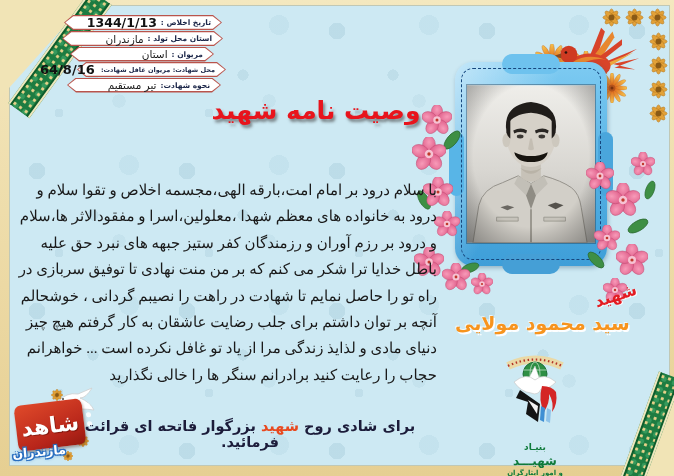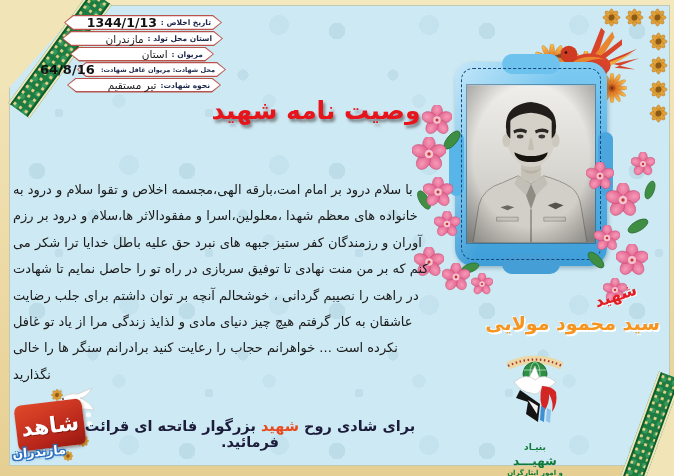--- a/index.html
+++ b/index.html
@@ -62,21 +62,21 @@
     direction:ltr;unicode-bidi:embed;}
 
   .title{
     position:absolute;left:192px;top:96px;width:248px;z-index:7;
     direction:rtl;text-align:center;font-size:25px;font-weight:bold;color:#e8141c;
     text-shadow:2px 3px 3px rgba(70,70,70,.6);
   }
 
   .testament{
     position:absolute;left:13px;top:177px;width:424px;z-index:7;
-    direction:rtl;text-align:left;font-size:13px;line-height:26.4px;color:#1a1a1a;
+    direction:rtl;text-align:right;font-size:15px;line-height:26.4px;color:#1a1a1a;font-family:Liberation Serif, serif;
   }
 
   
   .frame{position:absolute;left:455px;top:62px;width:152px;height:204px;z-index:4;
     border-radius:18px;
     background-image:linear-gradient(115deg, rgba(255,255,255,.55), rgba(255,255,255,0) 45%),
       linear-gradient(180deg,#7ecbf2 0%,#54b1e4 55%,#3e9ed8 100%);
     box-shadow:1px 2px 4px rgba(40,80,110,.35);}
   .frame .scallop{position:absolute;left:50%;transform:translateX(-50%);width:58px;height:20px;border-radius:10px;
     background:#6ec2ee;}
@@ -90,21 +90,21 @@
     box-shadow:0 0 0 1px rgba(30,50,70,.4);}
   .photo svg{display:block;width:100%;height:100%;}
 
   .martyr-label{
     position:absolute;left:594px;top:286px;z-index:7;transform:rotate(-18deg);
     direction:rtl;font-size:16.5px;font-weight:bold;color:#e31c22;
     text-shadow:1px 1px 0 rgba(255,255,255,.85);
   }
   .martyr-name{
     position:absolute;left:455px;top:312px;width:205px;z-index:7;
-    direction:rtl;text-align:right;font-size:19px;font-weight:bold;color:#f7941e;
+    direction:rtl;text-align:left;font-size:19px;font-weight:bold;color:#f7941e;
     text-shadow:1.5px 1.5px 0 rgba(255,255,255,.95),-1px -1px 0 rgba(255,255,255,.7);
   }
 
   .foundation{position:absolute;left:487px;top:352px;width:96px;z-index:7;text-align:center;}
   .foundation .emblem{display:block;margin:0 auto;}
   .f-lines{direction:rtl;color:#0e7a3a;font-weight:bold;line-height:1.35;margin-top:17px;}
   .f-lines .f1{font-size:9px;}
   .f-lines .f2{font-size:12px;letter-spacing:1px;}
   .f-lines .f3{font-size:7px;}
   .f-lines .fy{font-size:5.5px;line-height:1.1;}

